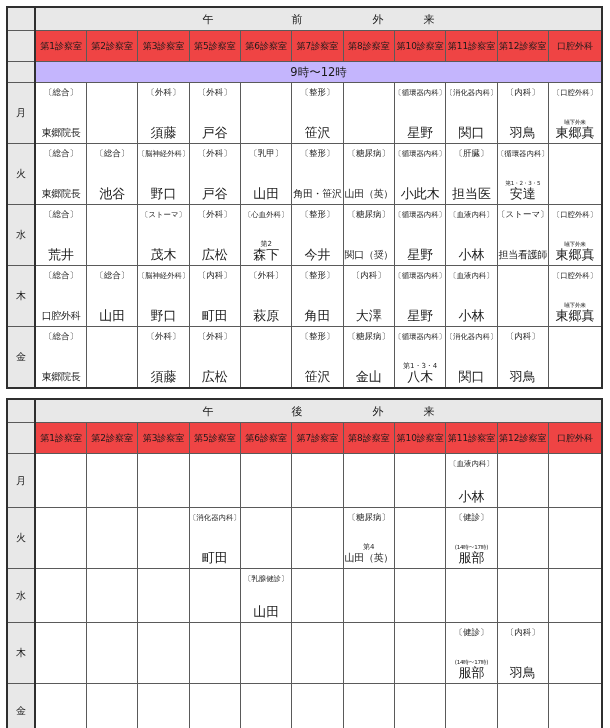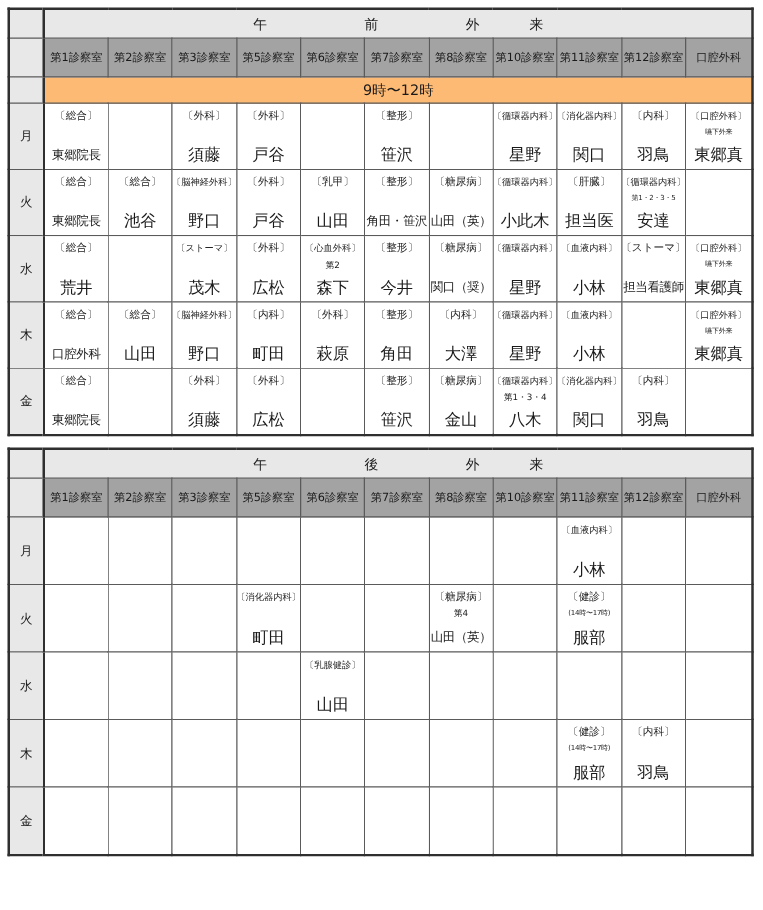--- a/index.html
+++ b/index.html
@@ -66,32 +66,32 @@
 
   tr.band td.blank-corner {
     background: #e8e8e8;
     border-right: 2px solid #2f2f2f;
   }
 
   
   tr.rooms td {
     height: 30px;
     font-size: 9px;
-    background: #a3a3a3;
+    background: #ef4444;
   }
   tr.rooms td.day-corner {
     background: #e8e8e8;
     border-right: 2px solid #2f2f2f;
   }
 
   
   tr.timerow td.timecell {
     height: 20px;
     font-size: 11.5px;
-    background: #fdba74;
+    background: #c4b5fd;
   }
   tr.timerow td.day-corner {
     background: #e8e8e8;
     border-right: 2px solid #2f2f2f;
   }
 
   
   tr.drow td {
     height: 52px;
     font-size: 9px;
@@ -117,21 +117,21 @@
     font-size: 8.5px;
     line-height: 11px;
     white-space: nowrap;
     transform-origin: center;
     font-family: Liberation Serif, serif;
   }
   .dept.sm { font-size: 7.4px; }
   .note {
     font-size: 7px;
     line-height: 9px;
-    margin-top: 4px;
+    margin-top: 20px;
     white-space: nowrap;
   }
   .note.tiny { font-size: 5.6px; letter-spacing: -0.2px; }
   .name {
     font-size: 13px;
     line-height: 11px;
     white-space: nowrap;
     margin-top: auto;
     margin-bottom: 5px;
   }

